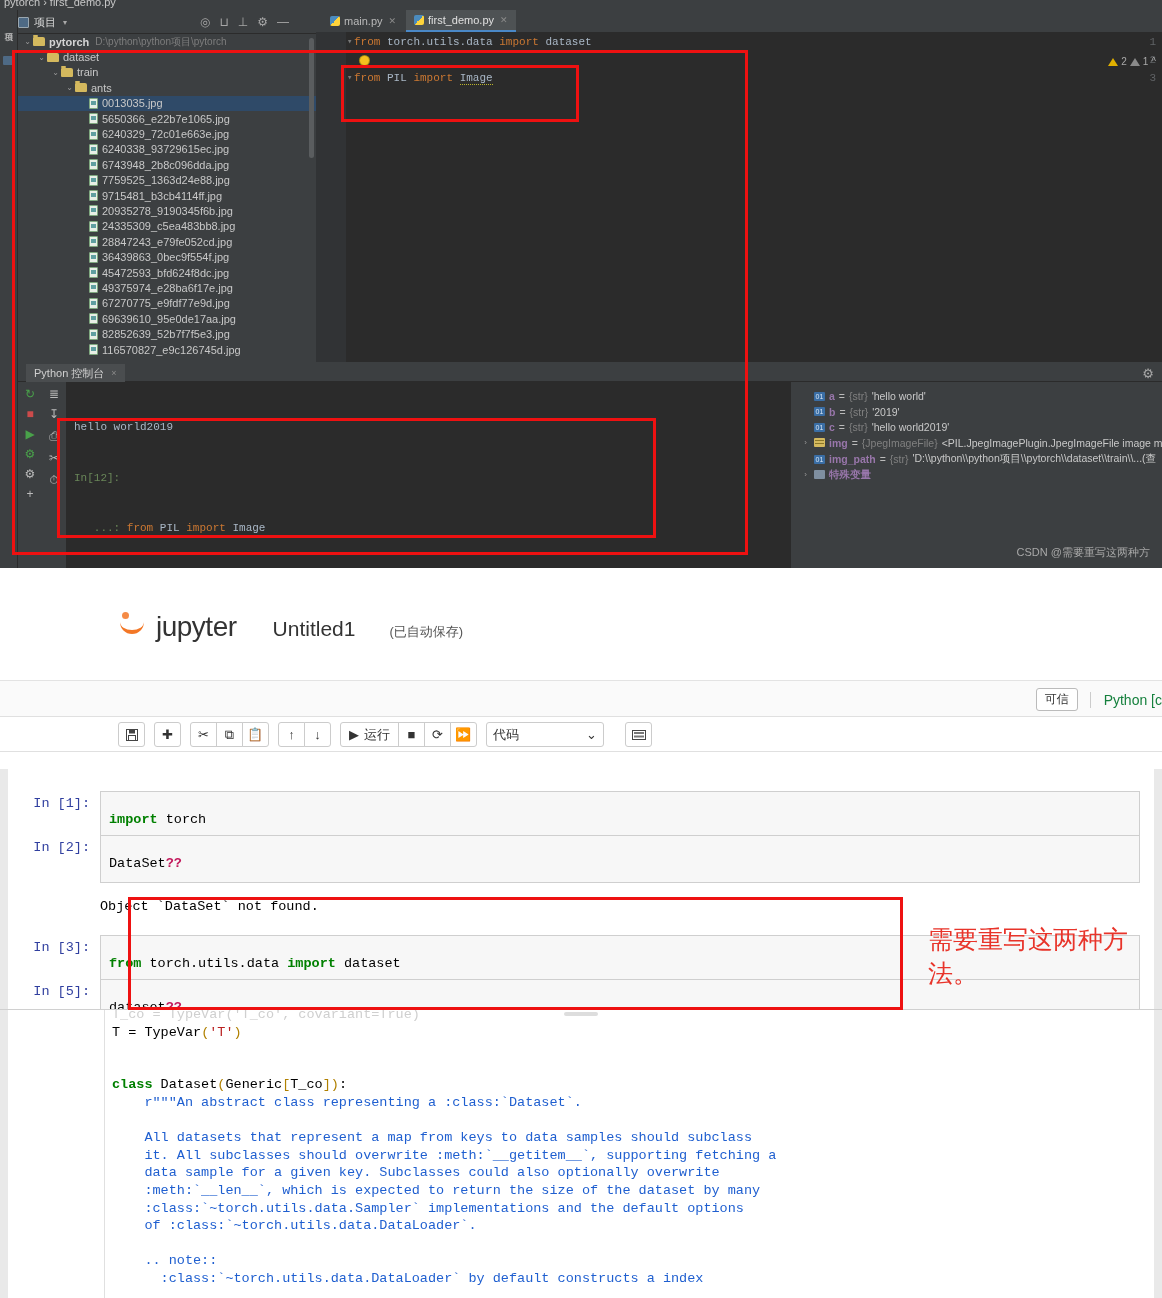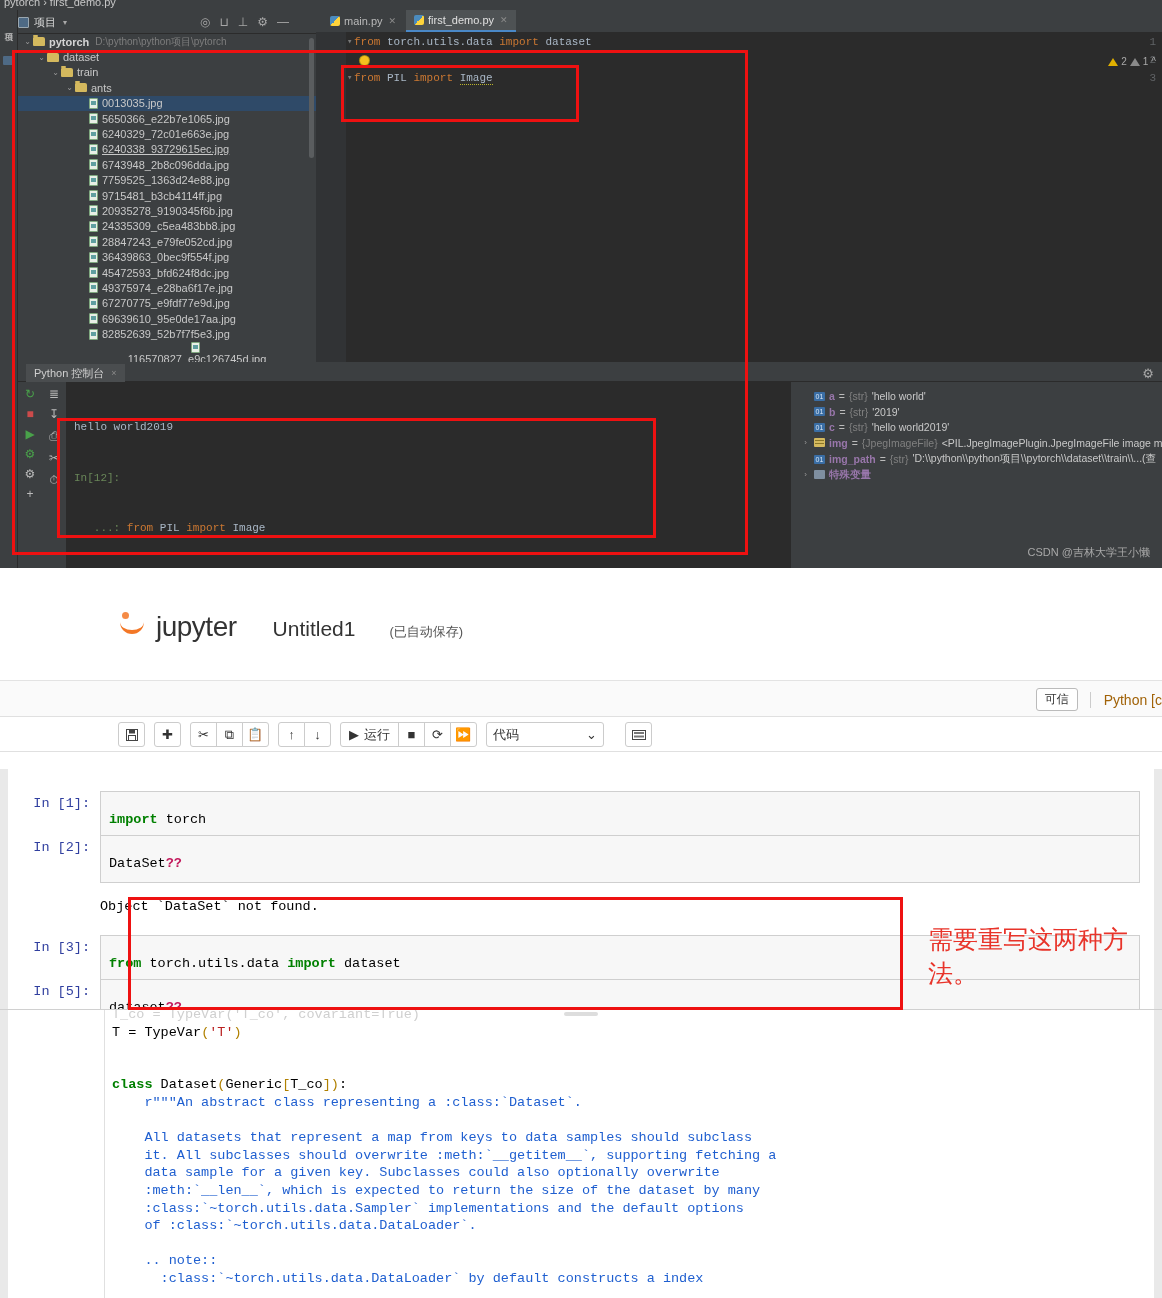--- a/index.html
+++ b/index.html
@@ -206,21 +206,21 @@
   .jmenubar {
     position:absolute; left:0; top:112px; width:1162px; height:37px;
     background:#fafafa; border-top:1px solid #e3e3e3; border-bottom:1px solid #e0e0e0;
   }
   .jmenu { position:absolute; left:122px; top:0; height:37px; display:flex; align-items:center; gap:35px; }
   .jmenu div { font-size:14px; color:#333; cursor:default; }
   .jright { position:absolute; right:0px; top:0; height:37px; display:flex; align-items:center; gap:12px; }
   .trustbtn {
     border:1px solid #bbb; border-radius:3px; padding:2px 8px; font-size:12px; color:#333; background:#fff;
   }
-  .kernelname { font-size:14px; color:#a16207; border-left:1px solid #ccc; padding-left:13px; }
+  .kernelname { font-size:14px; color:#15803d; border-left:1px solid #ccc; padding-left:13px; }
 
   .jtoolbar {
     position:absolute; left:0; top:149px; width:1162px; height:35px;
     background:#fff; border-bottom:1px solid #e0e0e0;
   }
   .tgroups { position:absolute; left:118px; top:5px; display:flex; align-items:center; gap:9px; }
   .tgrp { display:flex; }
   .tbtn {
     width:27px; height:25px; border:1px solid #ccc; background:#fff;
     display:flex; align-items:center; justify-content:center; font-size:13px; color:#333;
@@ -347,21 +347,21 @@
         <div class="tree-row" style="padding-left: 60px;">
           <span class="tw"></span>
           <span class="fileic"></span>
           <span class="nm">5650366_e22b7e1065.jpg</span>
         </div>
         <div class="tree-row" style="padding-left: 60px;">
           <span class="tw"></span>
           <span class="fileic"></span>
           <span class="nm">6240329_72c01e663e.jpg</span>
         </div>
-        <div class="tree-row" style="padding-left: 60px; text-decoration: underline;">
+        <div class="tree-row" style="padding-left: 60px;">
           <span class="tw"></span>
           <span class="fileic"></span>
           <span class="nm">6240338_93729615ec.jpg</span>
         </div>
         <div class="tree-row" style="padding-left: 60px;">
           <span class="tw"></span>
           <span class="fileic"></span>
           <span class="nm">6743948_2b8c096dda.jpg</span>
         </div>
         <div class="tree-row" style="padding-left: 60px;">
@@ -412,21 +412,21 @@
         <div class="tree-row" style="padding-left: 60px;">
           <span class="tw"></span>
           <span class="fileic"></span>
           <span class="nm">69639610_95e0de17aa.jpg</span>
         </div>
         <div class="tree-row" style="padding-left: 60px;">
           <span class="tw"></span>
           <span class="fileic"></span>
           <span class="nm">82852639_52b7f7f5e3.jpg</span>
         </div>
-        <div class="tree-row" style="padding-left: 60px; flex-direction: column;">
+        <div class="tree-row" style="padding-left: 60px;">
           <span class="tw"></span>
           <span class="fileic"></span>
           <span class="nm">116570827_e9c126745d.jpg</span>
         </div>
       </div>
     <div class="proj-scroll"></div>
   </div>
 
   <div class="editor">
     <div class="tabstrip">
@@ -548,21 +548,21 @@
           <span class="vval">'D:\\python\\python项目\\pytorch\\dataset\\train\\...(查</span>
         </div>
         <div class="vrow" style="top: 85.5px;">
           <span class="exp">›</span>
           <span class="vicsp"></span>
           <span class="vname">特殊变量</span>
         </div>
       </div>
   </div>
 
-  <div class="csdn">CSDN @吉林大学王小懒</div>
+  <div class="csdn">CSDN @需要重写这两种方</div>
 
   <div class="redbox" style="left:12px; top:50px; width:736px; height:505px;"></div>
   <div class="redbox" style="left:341px; top:65px; width:238px; height:57px;"></div>
   <div class="redbox" style="left:57px; top:418px; width:599px; height:120px;"></div>
 </div>
 
 <div id="jupyter">
 
   <div class="jheadwrap">
     <div class="j-logo">

